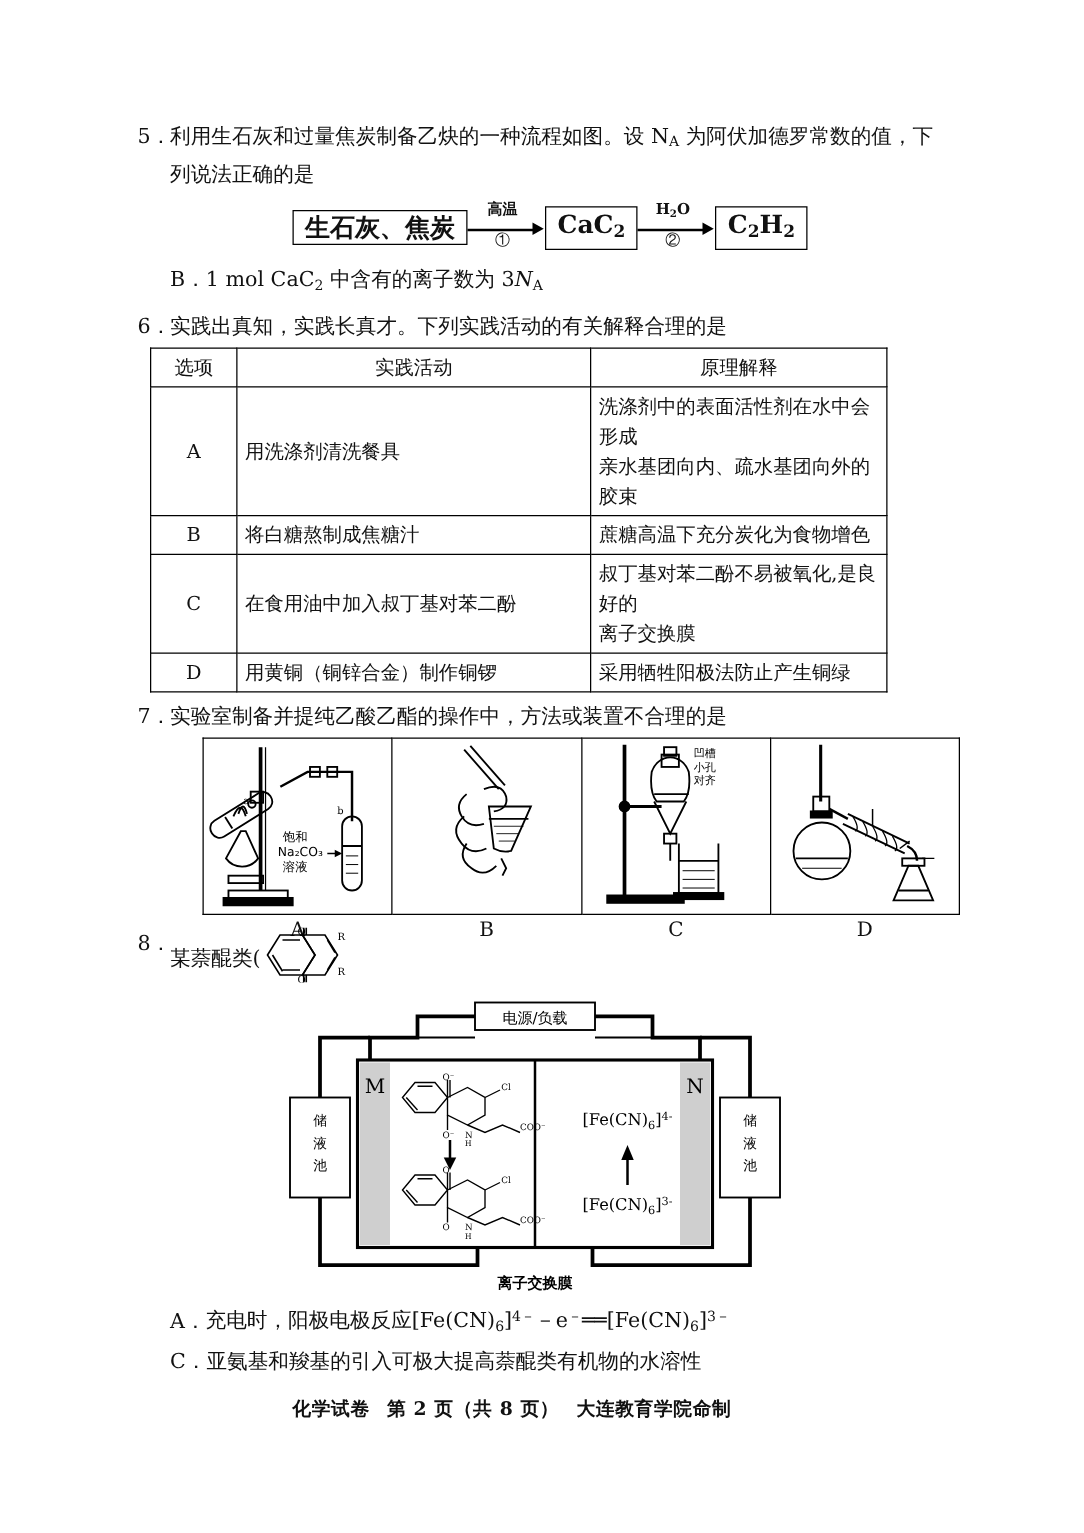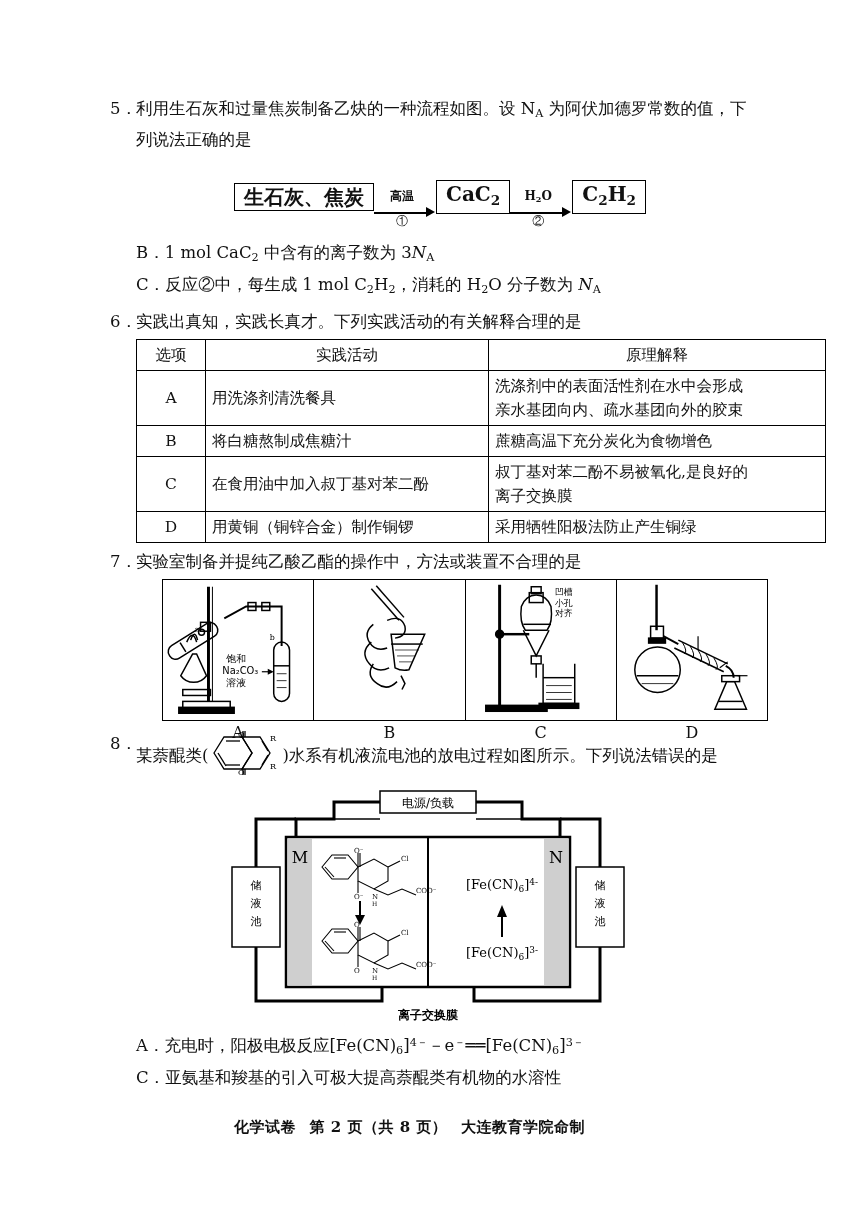--- a/index.html
+++ b/index.html
@@ -18,29 +18,29 @@
   .opt{font-size:16.5px;line-height:27px;white-space:nowrap;}
   .opt .lab{display:inline-block;min-width:26px;}
   sub{font-size:.68em;vertical-align:-.28em;}
   sup{font-size:.68em;vertical-align:.42em;}
   .it{font-style:italic;}
   .nsub{font-size:.68em;vertical-align:-.28em;font-style:normal;}
 
   
   .flow{display:flex;align-items:center;justify-content:center;margin:9px 0 8px 0;}
   .fbox{border:1.6px solid #000;padding:3px 9px;font-size:20px;font-weight:bold;line-height:20px;}
-  .farrow{position:relative;width:62px;height:40px;margin-top:29px;}
+  .farrow{position:relative;width:62px;height:40px;}
   .farrow .line{position:absolute;left:0;top:21px;width:54px;height:1.6px;background:#000;}
   .farrow .head{position:absolute;left:52px;top:16px;width:0;height:0;
     border-left:9px solid #000;border-top:5px solid transparent;border-bottom:5px solid transparent;}
   .farrow .above{position:absolute;left:0;top:-1px;width:56px;text-align:center;font-size:12px;font-weight:bold;line-height:13px;}
   .farrow .below{position:absolute;left:0;top:24px;width:56px;text-align:center;font-size:12px;line-height:13px;}
 
   
-  table.t6{border-collapse:collapse;width:690px;margin:4px 0 6px 26px;table-layout:fixed;}
+  table.t6{border-collapse:collapse;width:590px;margin:4px 0 6px 10px;table-layout:fixed;}
   table.t6 td,table.t6 th{border:1.3px solid #000;font-size:15.5px;line-height:24px;
     font-weight:normal;padding:3px 6px;}
   .c-opt{width:56px;text-align:center;}
   .c-act{width:270px;}
   .c-pri{}
   .th{text-align:center;}
 
   
   table.t7{border-collapse:collapse;width:606px;margin:4px 0 6px 52px;table-layout:fixed;}
   table.t7 td{border:1.3px solid #000;padding:0;text-align:center;vertical-align:bottom;}
@@ -85,23 +85,20 @@
       <div class="line"></div>
       <div class="head"></div>
       <div class="below">②</div>
     </div>
     <div class="fbox"><span>C</span><sub>2</sub><span>H</span><sub>2</sub></div>
   </div>
 
   <div class="opts">
     <div class="opt">
       <span class="lab">B．</span>1&nbsp;mol&nbsp;CaC<sub>2</sub> 中含有的离子数为 3<span class="it">N<span class="nsub">A</span></span>
-    </div>
-    <div class="opt">
-      <span class="lab">C．</span>反应②中，每生成 1&nbsp;mol&nbsp;C<sub>2</sub>H<sub>2</sub>，消耗的 H<sub>2</sub>O 分子数为 <span class="it">N<span class="nsub">A</span></span>
     </div>
   </div>
 
   <div class="q" style="margin-top:6px;">
     <span class="num">6．</span>
     <div class="body">实践出真知，实践长真才。下列实践活动的有关解释合理的是</div>
   </div>
 
   <table class="t6">
     <tbody>
@@ -304,21 +301,21 @@
             <line x1="35" y1="6" x2="35" y2="0"></line>
             <line x1="37" y1="6" x2="37" y2="0"></line>
             <line x1="35" y1="38" x2="35" y2="44"></line>
             <line x1="37" y1="38" x2="37" y2="44"></line>
           </g>
           <text x="30" y="6" font-size="8" font-family="DejaVu Serif, serif">O</text>
           <text x="30" y="44" font-size="8" font-family="DejaVu Serif, serif">O</text>
           <text x="62" y="10" font-size="8" font-family="DejaVu Serif, serif">R</text>
           <text x="62" y="38" font-size="8" font-family="DejaVu Serif, serif">R</text>
         </svg>
-      </span><span>)水系有机液流电池的放电过程如图所示。下列说法错误的是</span>
+      </span>
     </div>
   </div>
 
   <div class="batt">
     <svg width="420" height="236" viewBox="0 0 420 236">
       <g stroke="#000" fill="none">
 
         <rect x="150" y="2" width="96" height="22" stroke-width="1.5" fill="#fff"></rect>
 
         <path d="M150 13 L104 13 L104 30 L66 30 L66 48" stroke-width="3"></path>

